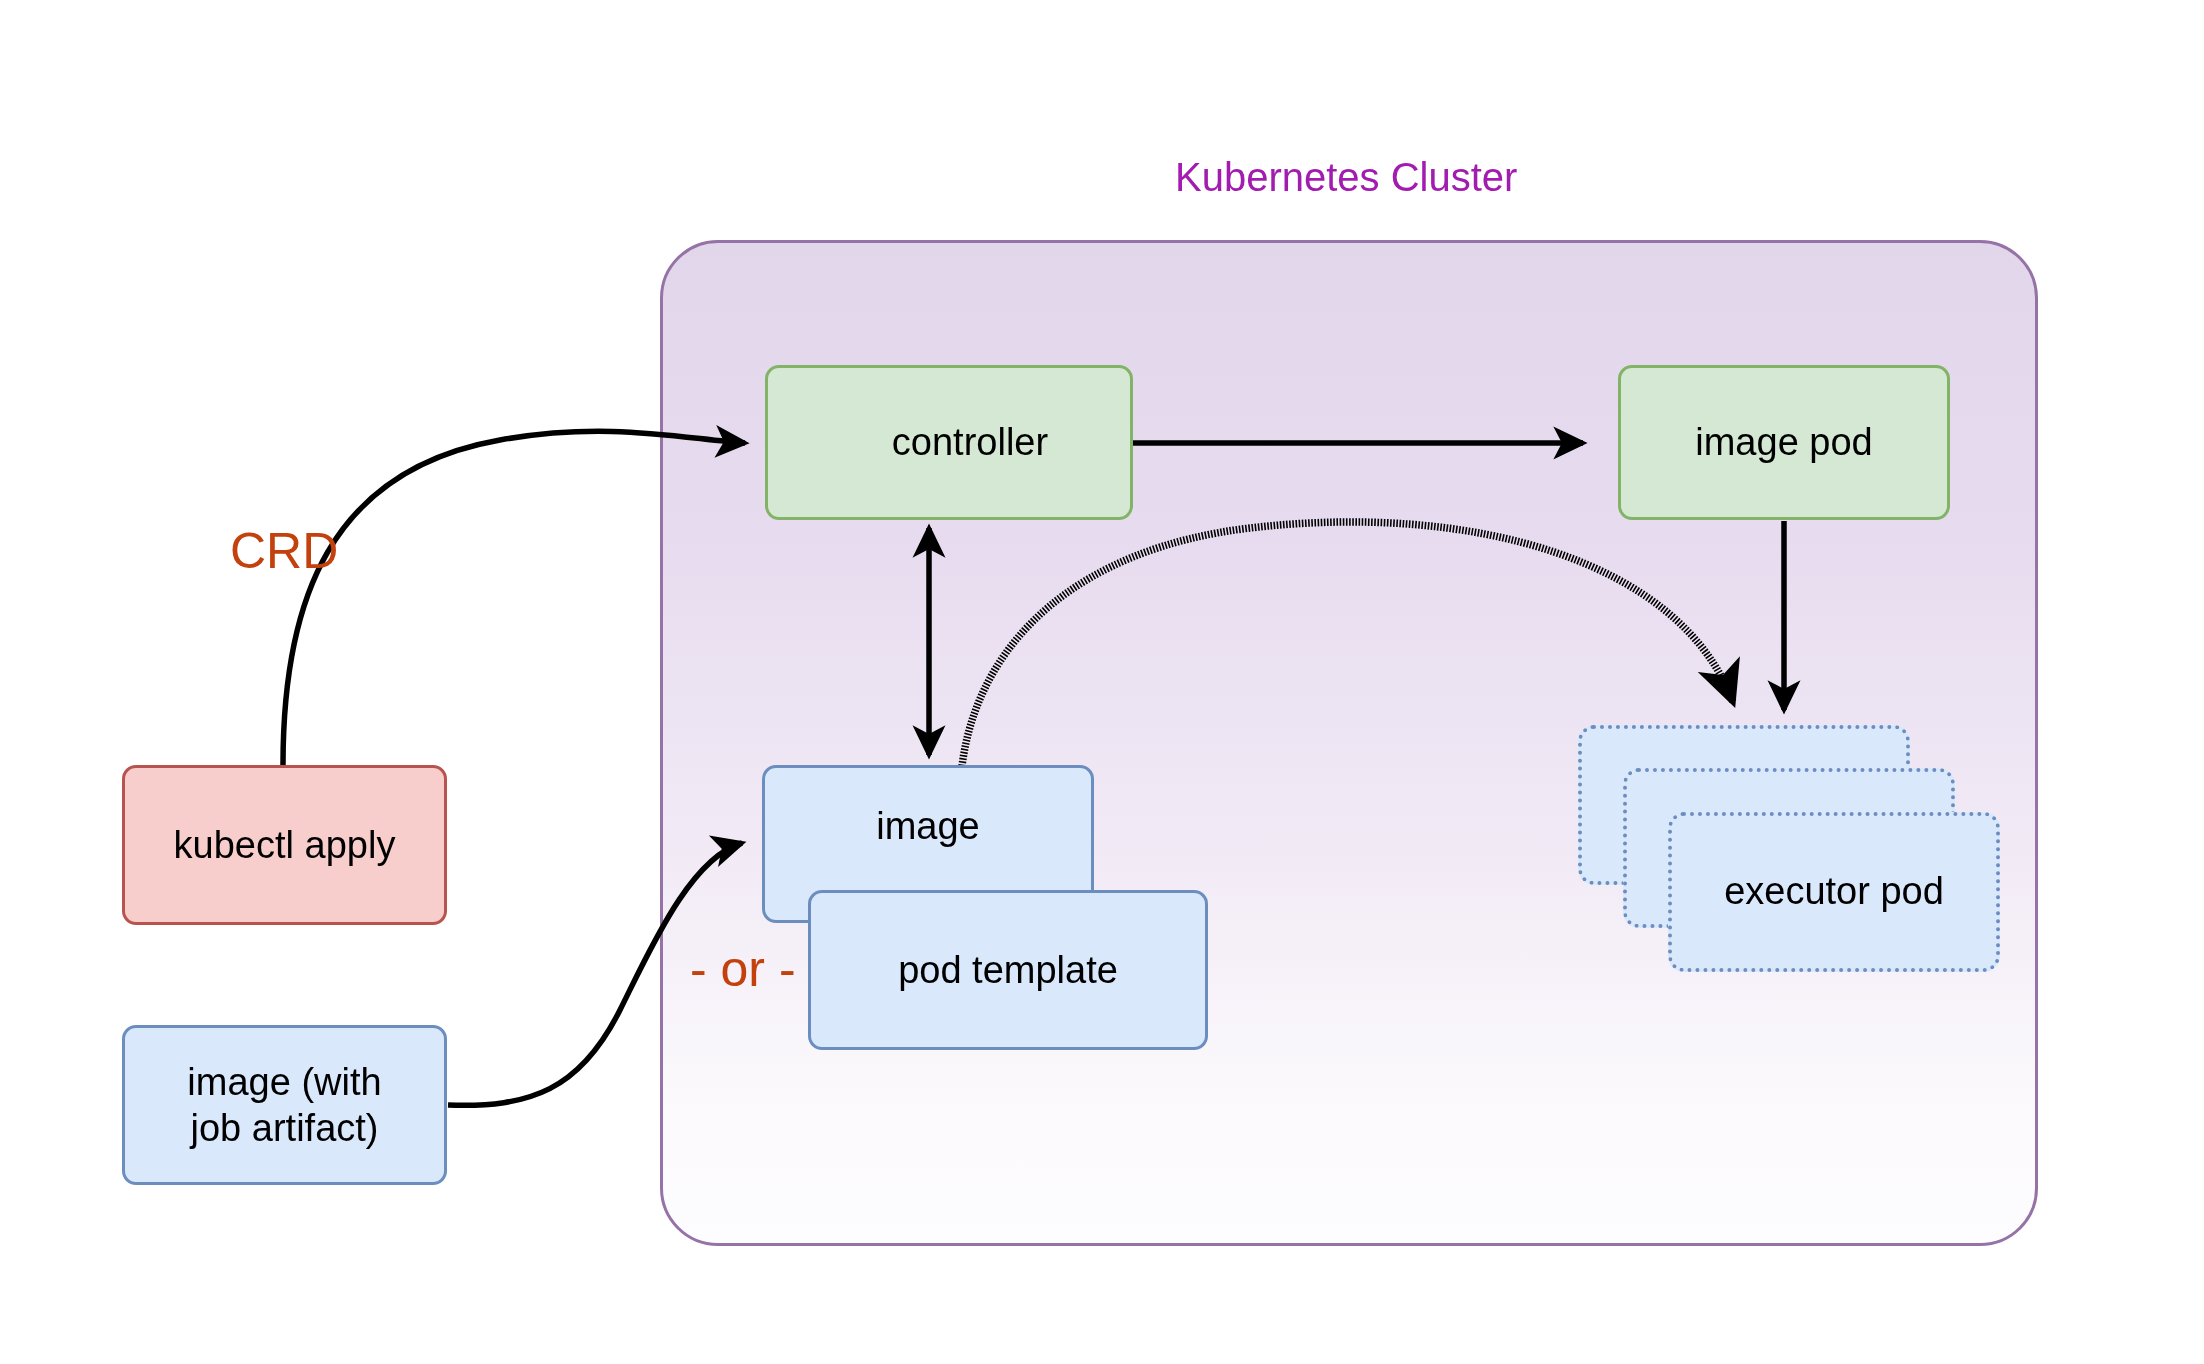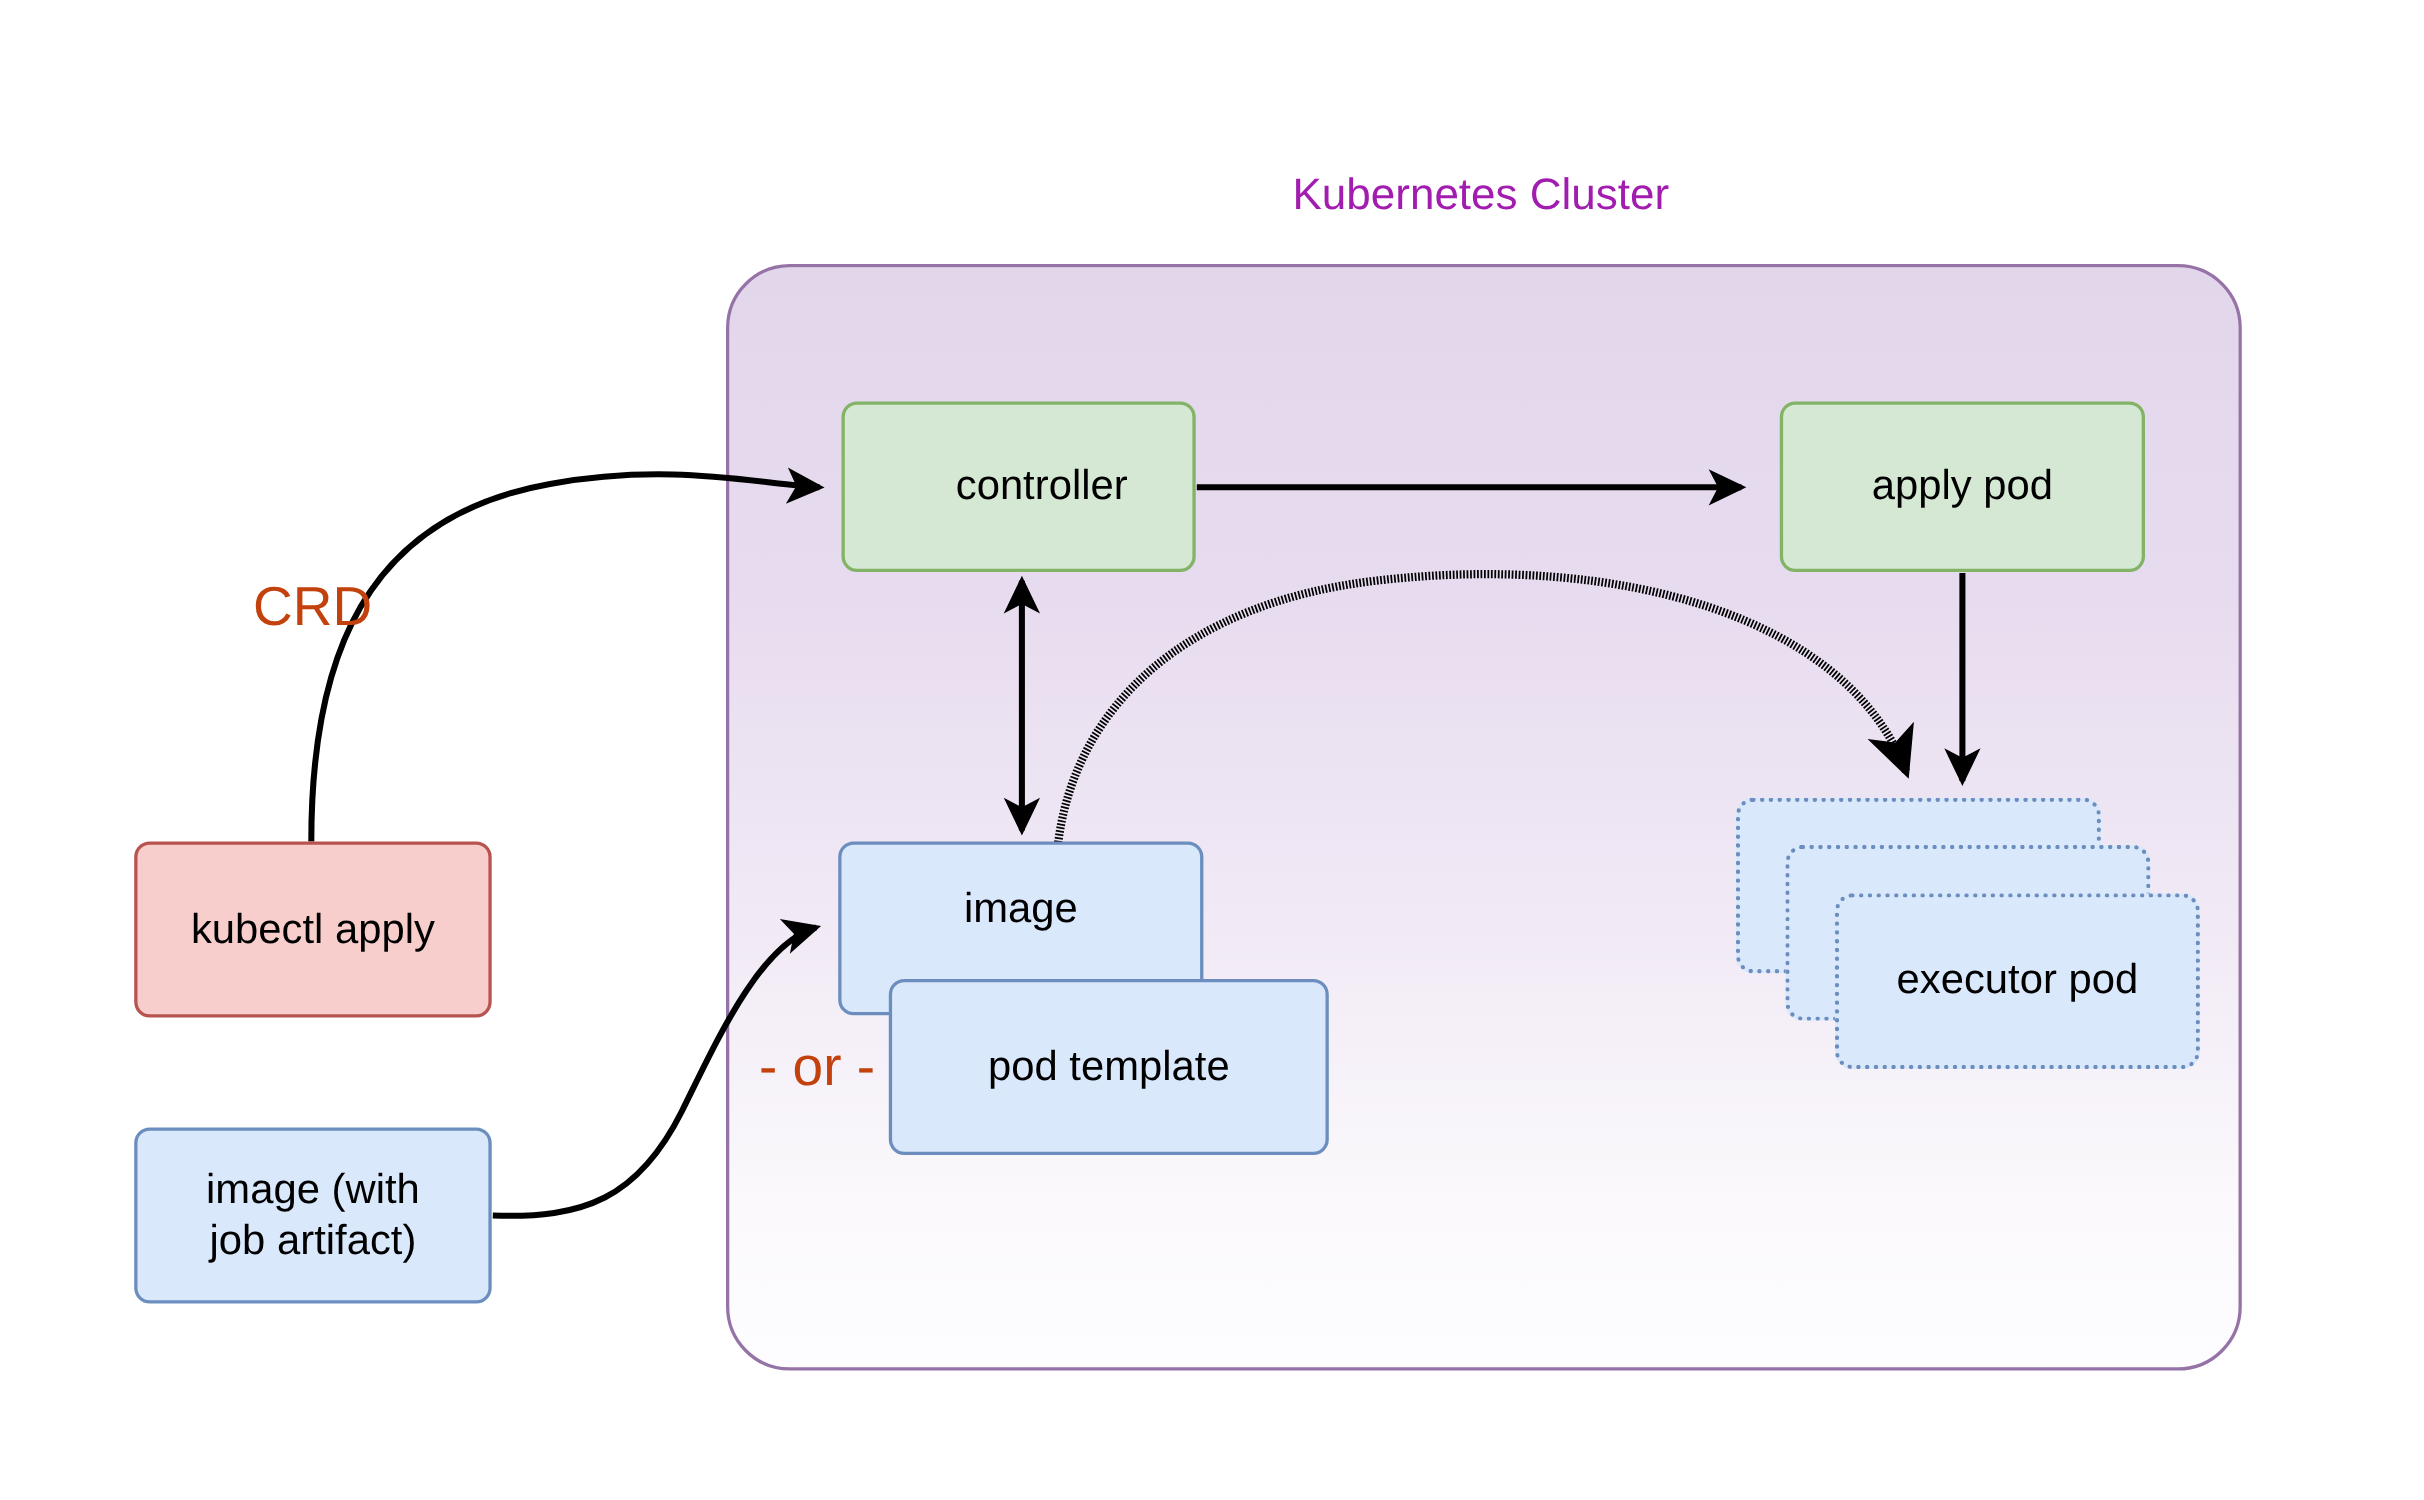--- a/index.html
+++ b/index.html
@@ -124,26 +124,26 @@
 
     <path d="M 929 528 L 929 755" fill="none" stroke="#000000" stroke-width="5.5" marker-start="url(#arrowSolid3)" marker-end="url(#arrowSolid4)"></path>
 
     <path d="M 1784 521 L 1784 710" fill="none" stroke="#000000" stroke-width="5.5" marker-end="url(#arrowSolid5)"></path>
 
     <path d="M 962 766 C 978 640 1080 548 1250 528 C 1470 502 1680 560 1733 702" fill="none" stroke="#000000" stroke-width="7.5" stroke-linecap="butt" stroke-dasharray="1.6 1.55" marker-end="url(#arrowDot)"></path>
 
     <path d="M 448 1105 C 530 1108 580 1090 620 1010 C 650 950 690 858 742 843" fill="none" stroke="#000000" stroke-width="5.5" marker-end="url(#arrowSolid)"></path>
   </svg>
 
-  <div class="node n-green" style="left:765px; top:365px; width:322px; height:155px;padding-left:42px;">
+  <div class="node n-green" style="left:765px; top:365px; width:368px; height:155px;padding-left:42px;">
     <span>controller</span>
   </div>
 
   <div class="node n-green" style="left:1618px; top:365px; width:332px; height:155px;">
-    <span>apply pod</span>
+    <span>image pod</span>
   </div>
 
   <div class="node n-red" style="left:122px; top:765px; width:325px; height:160px;">
     <span>kubectl apply</span>
   </div>
 
   <div class="node n-blue two-line" style="left:122px; top:1025px; width:325px; height:160px;">
     <span>image (with</span>
     <span>job artifact)</span>
   </div>

